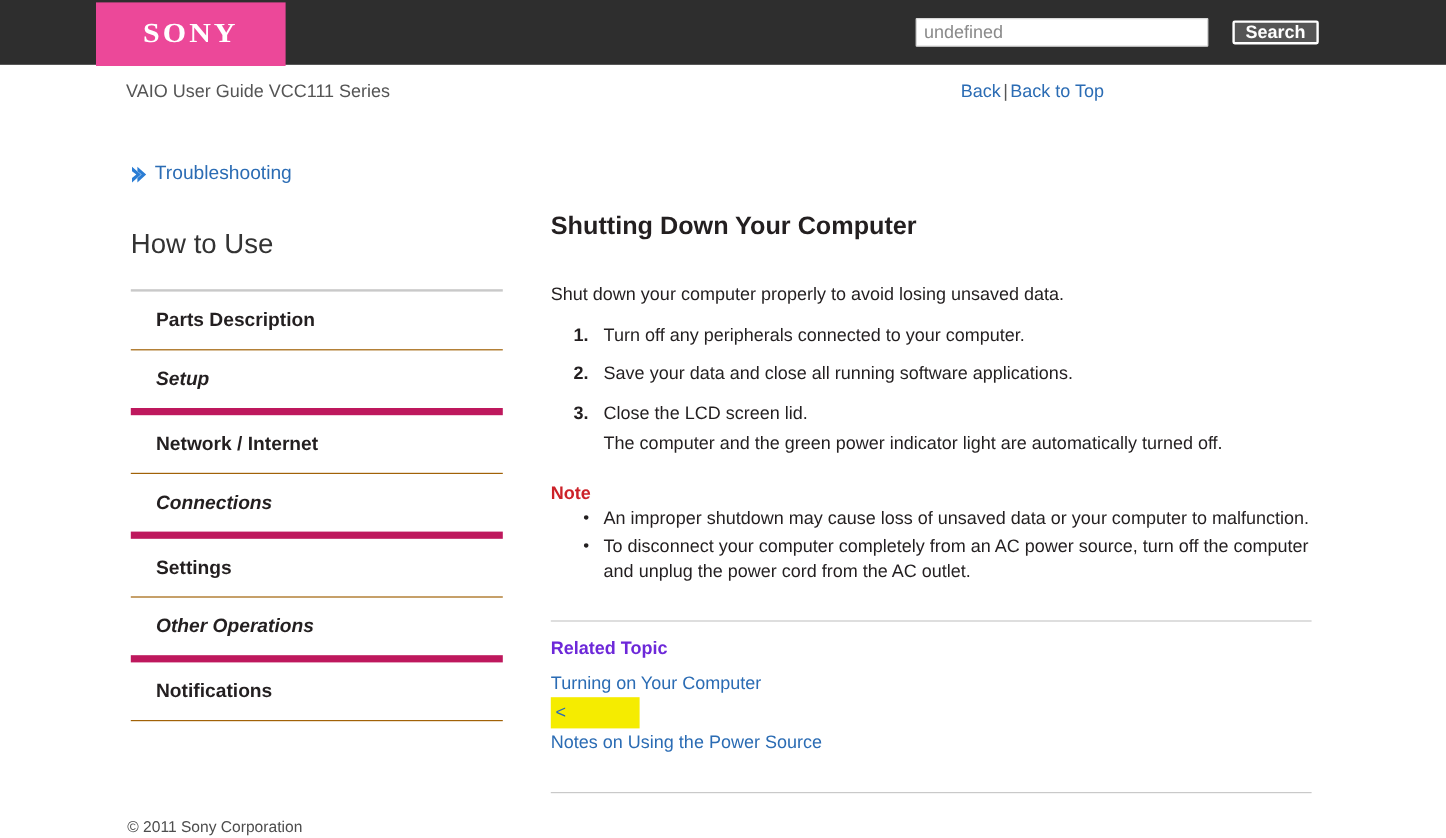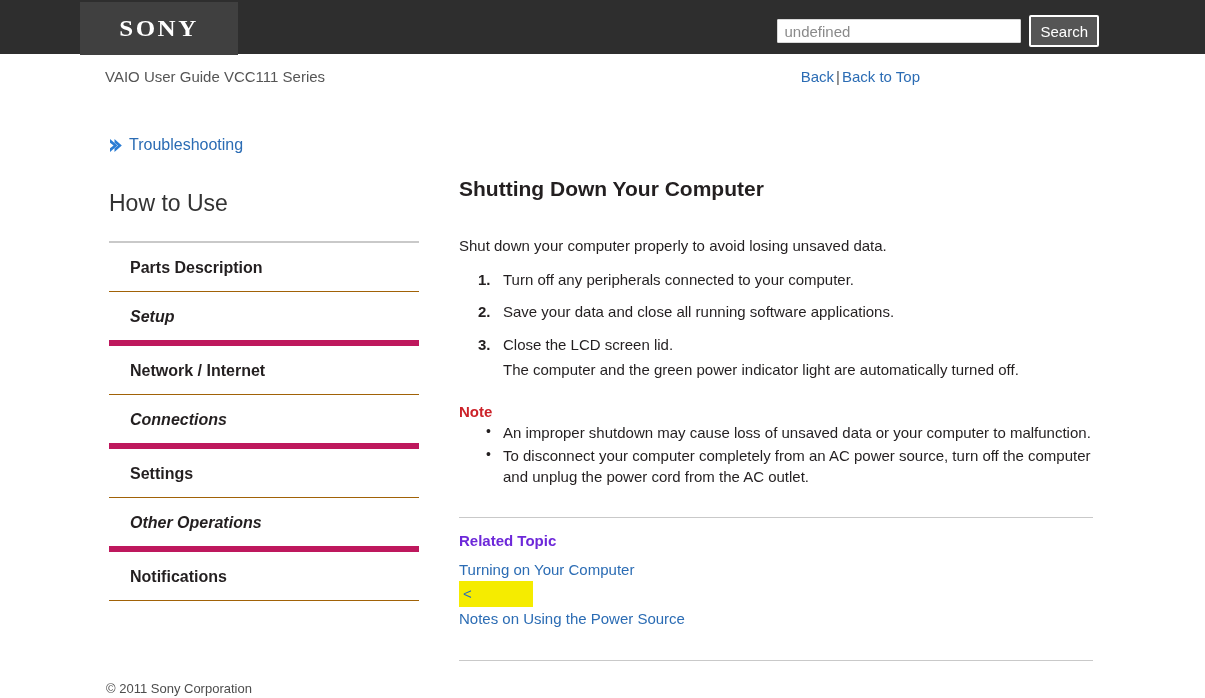--- a/index.html
+++ b/index.html
@@ -24,68 +24,69 @@
     width: 1205px;
     height: 54px;
     background: #2e2e2e;
   }
   .logo-box {
     position: absolute;
     left: 80px;
     top: 2px;
     width: 158px;
     height: 53px;
-    background: #404040;
+    background: #ec4899;
     display: flex;
     align-items: center;
     justify-content: center;
   }
   .logo-text {
     color: #ffffff;
     font-family: "Liberation Serif", serif;
     font-weight: bold;
     font-size: 25px;
     letter-spacing: 2.5px;
     line-height: 1;
     transform: scaleY(0.92);
   }
   .search-wrap {
     position: absolute;
     right: 106px;
     top: 15px;
     display: flex;
     align-items: center;
-    gap: 8px;
+    gap: 20px;
     padding-left: 36px;
   }
   .search-input {
     width: 244px;
     height: 24px;
     box-sizing: border-box;
     padding: 2px 6px;
     font-family: "Liberation Sans", sans-serif;
     font-size: 15px;
     color: #8a8a8a;
     background: #ffffff;
     border: 1px solid #d8d8d8;
     border-radius: 1px;
     outline: none;
   }
   .search-button {
-    height: 32px;
+    height: 20px;
     padding: 0 9px;
     box-sizing: border-box;
     font-family: "Liberation Sans", sans-serif;
     font-size: 15px;
     color: #ffffff;
     background: #555555;
     border: 2px solid #ffffff;
     border-radius: 2px;
     cursor: pointer;
     line-height: 1;
+    font-weight: bold;
   }
 
   
   .title-row {
     position: absolute;
     left: 0;
     top: 54px;
     width: 1026px;
     height: 46px;
   }

